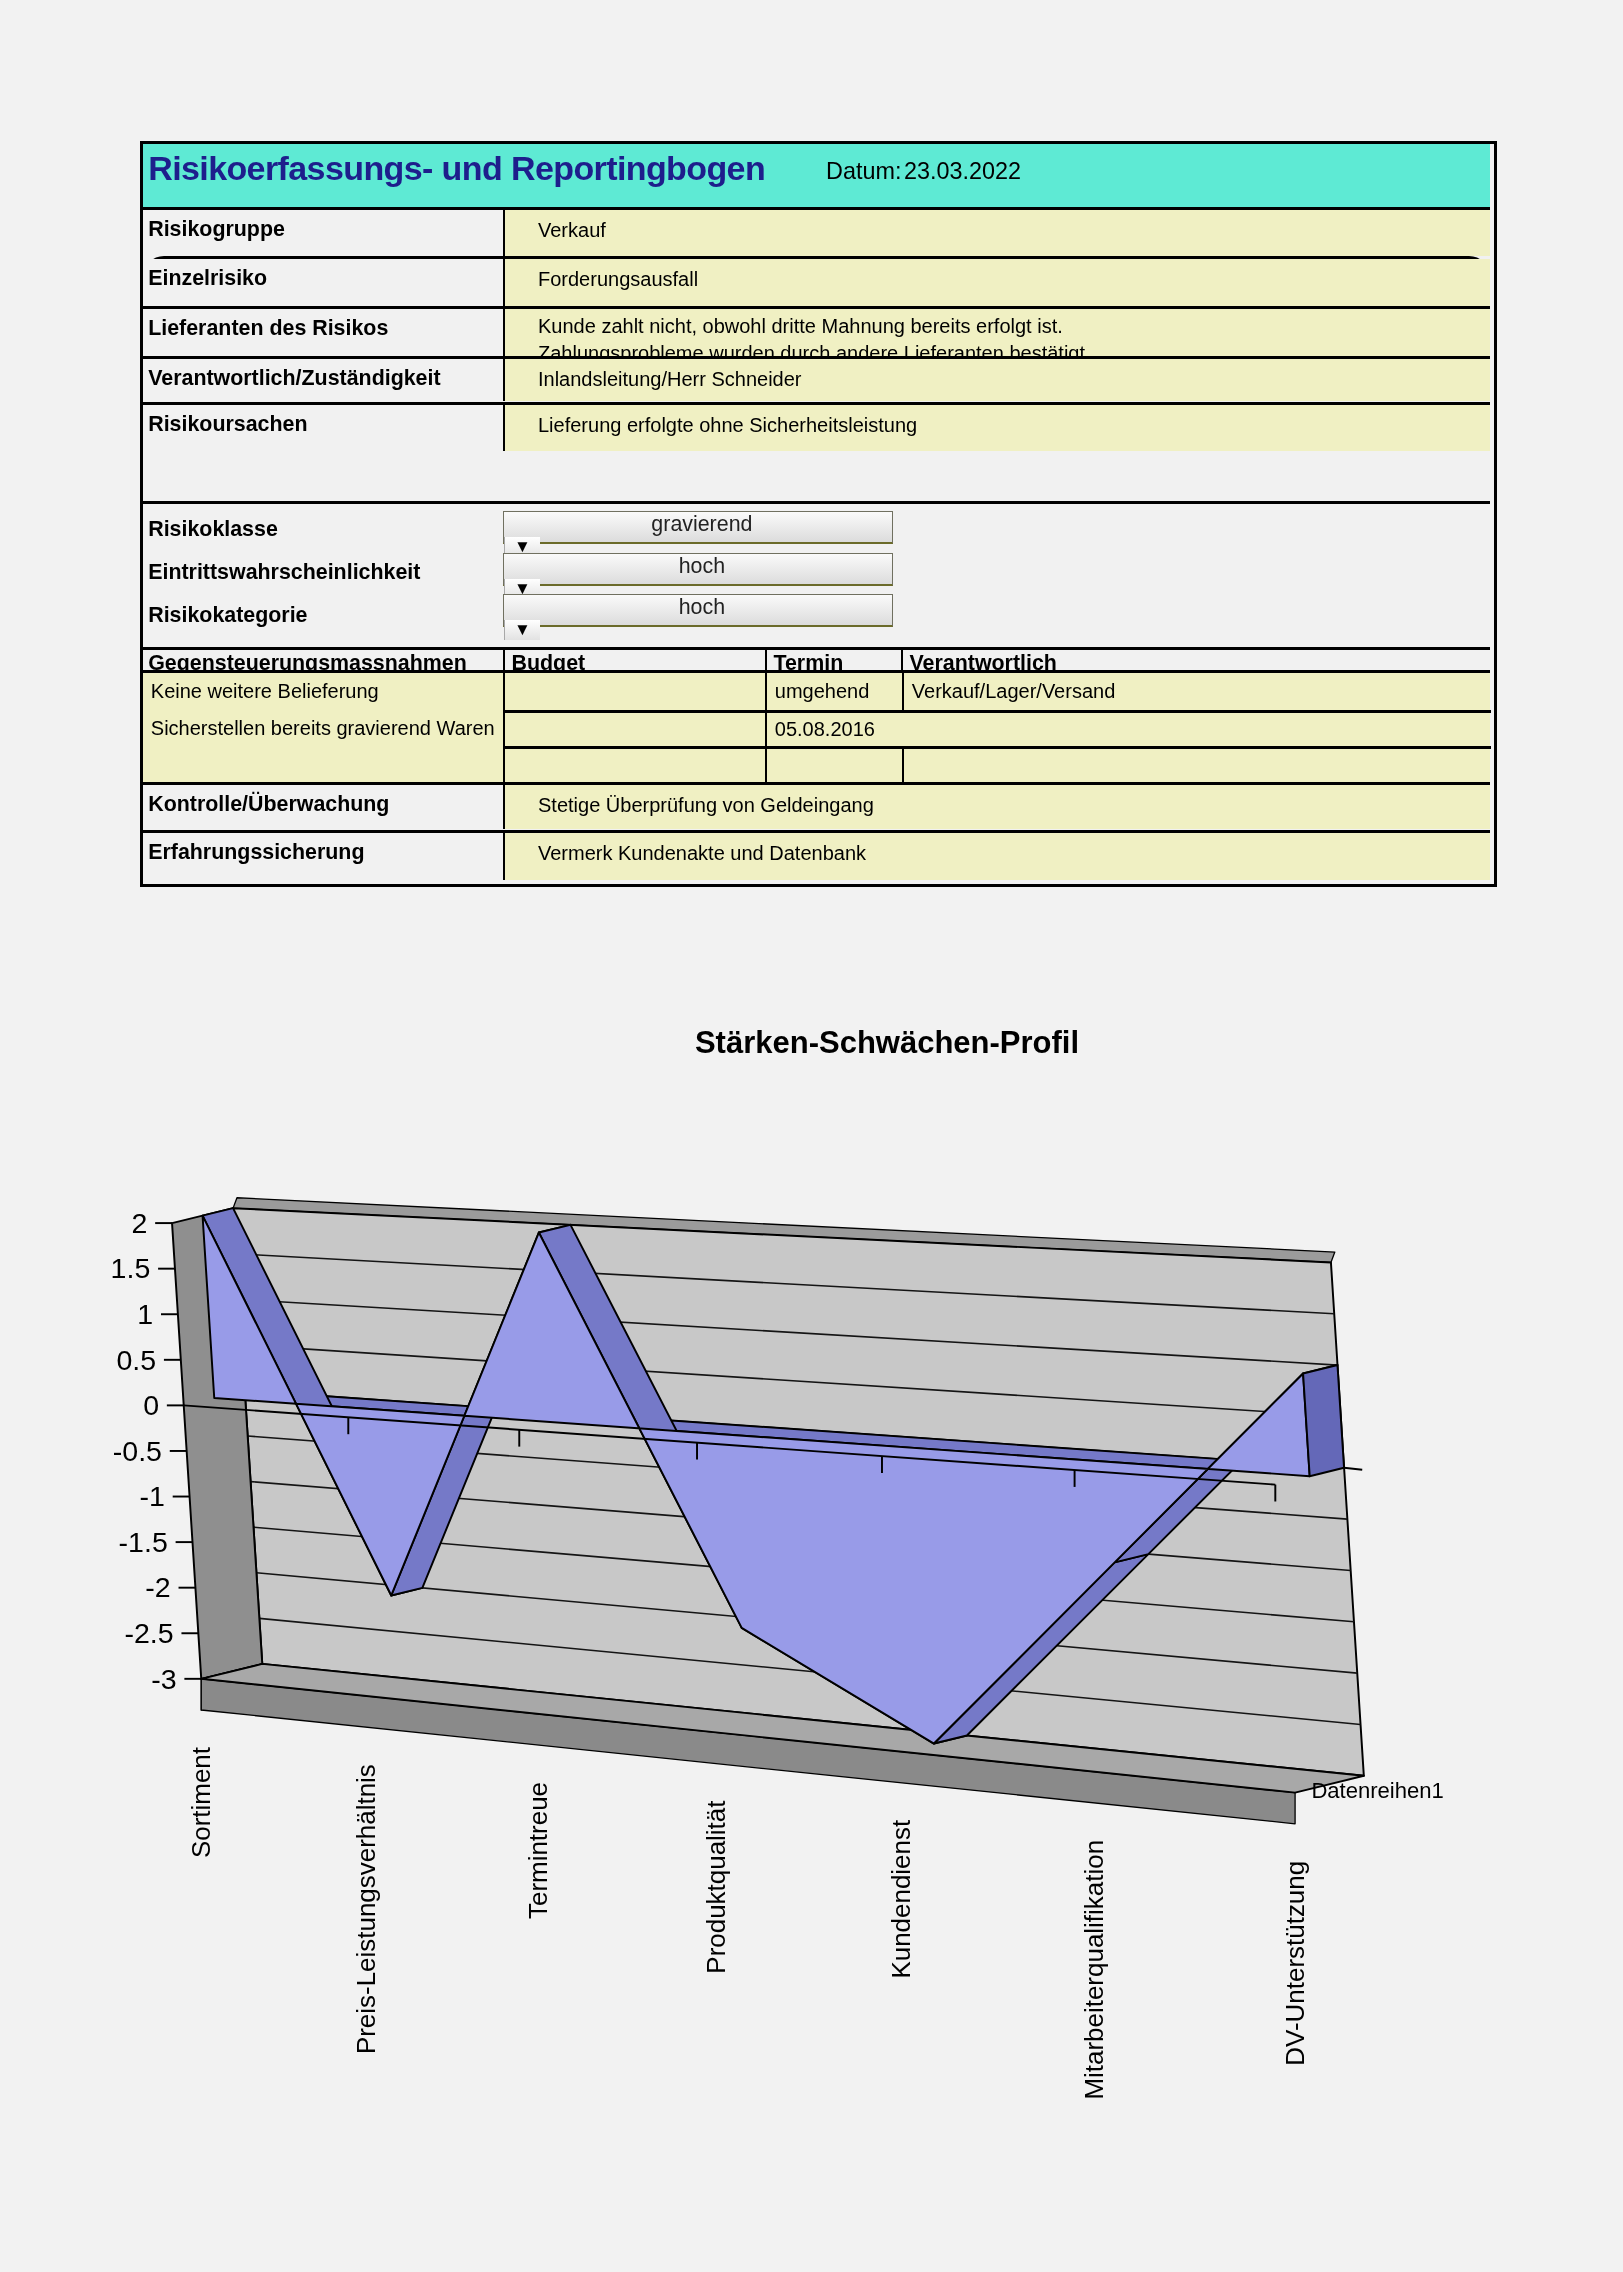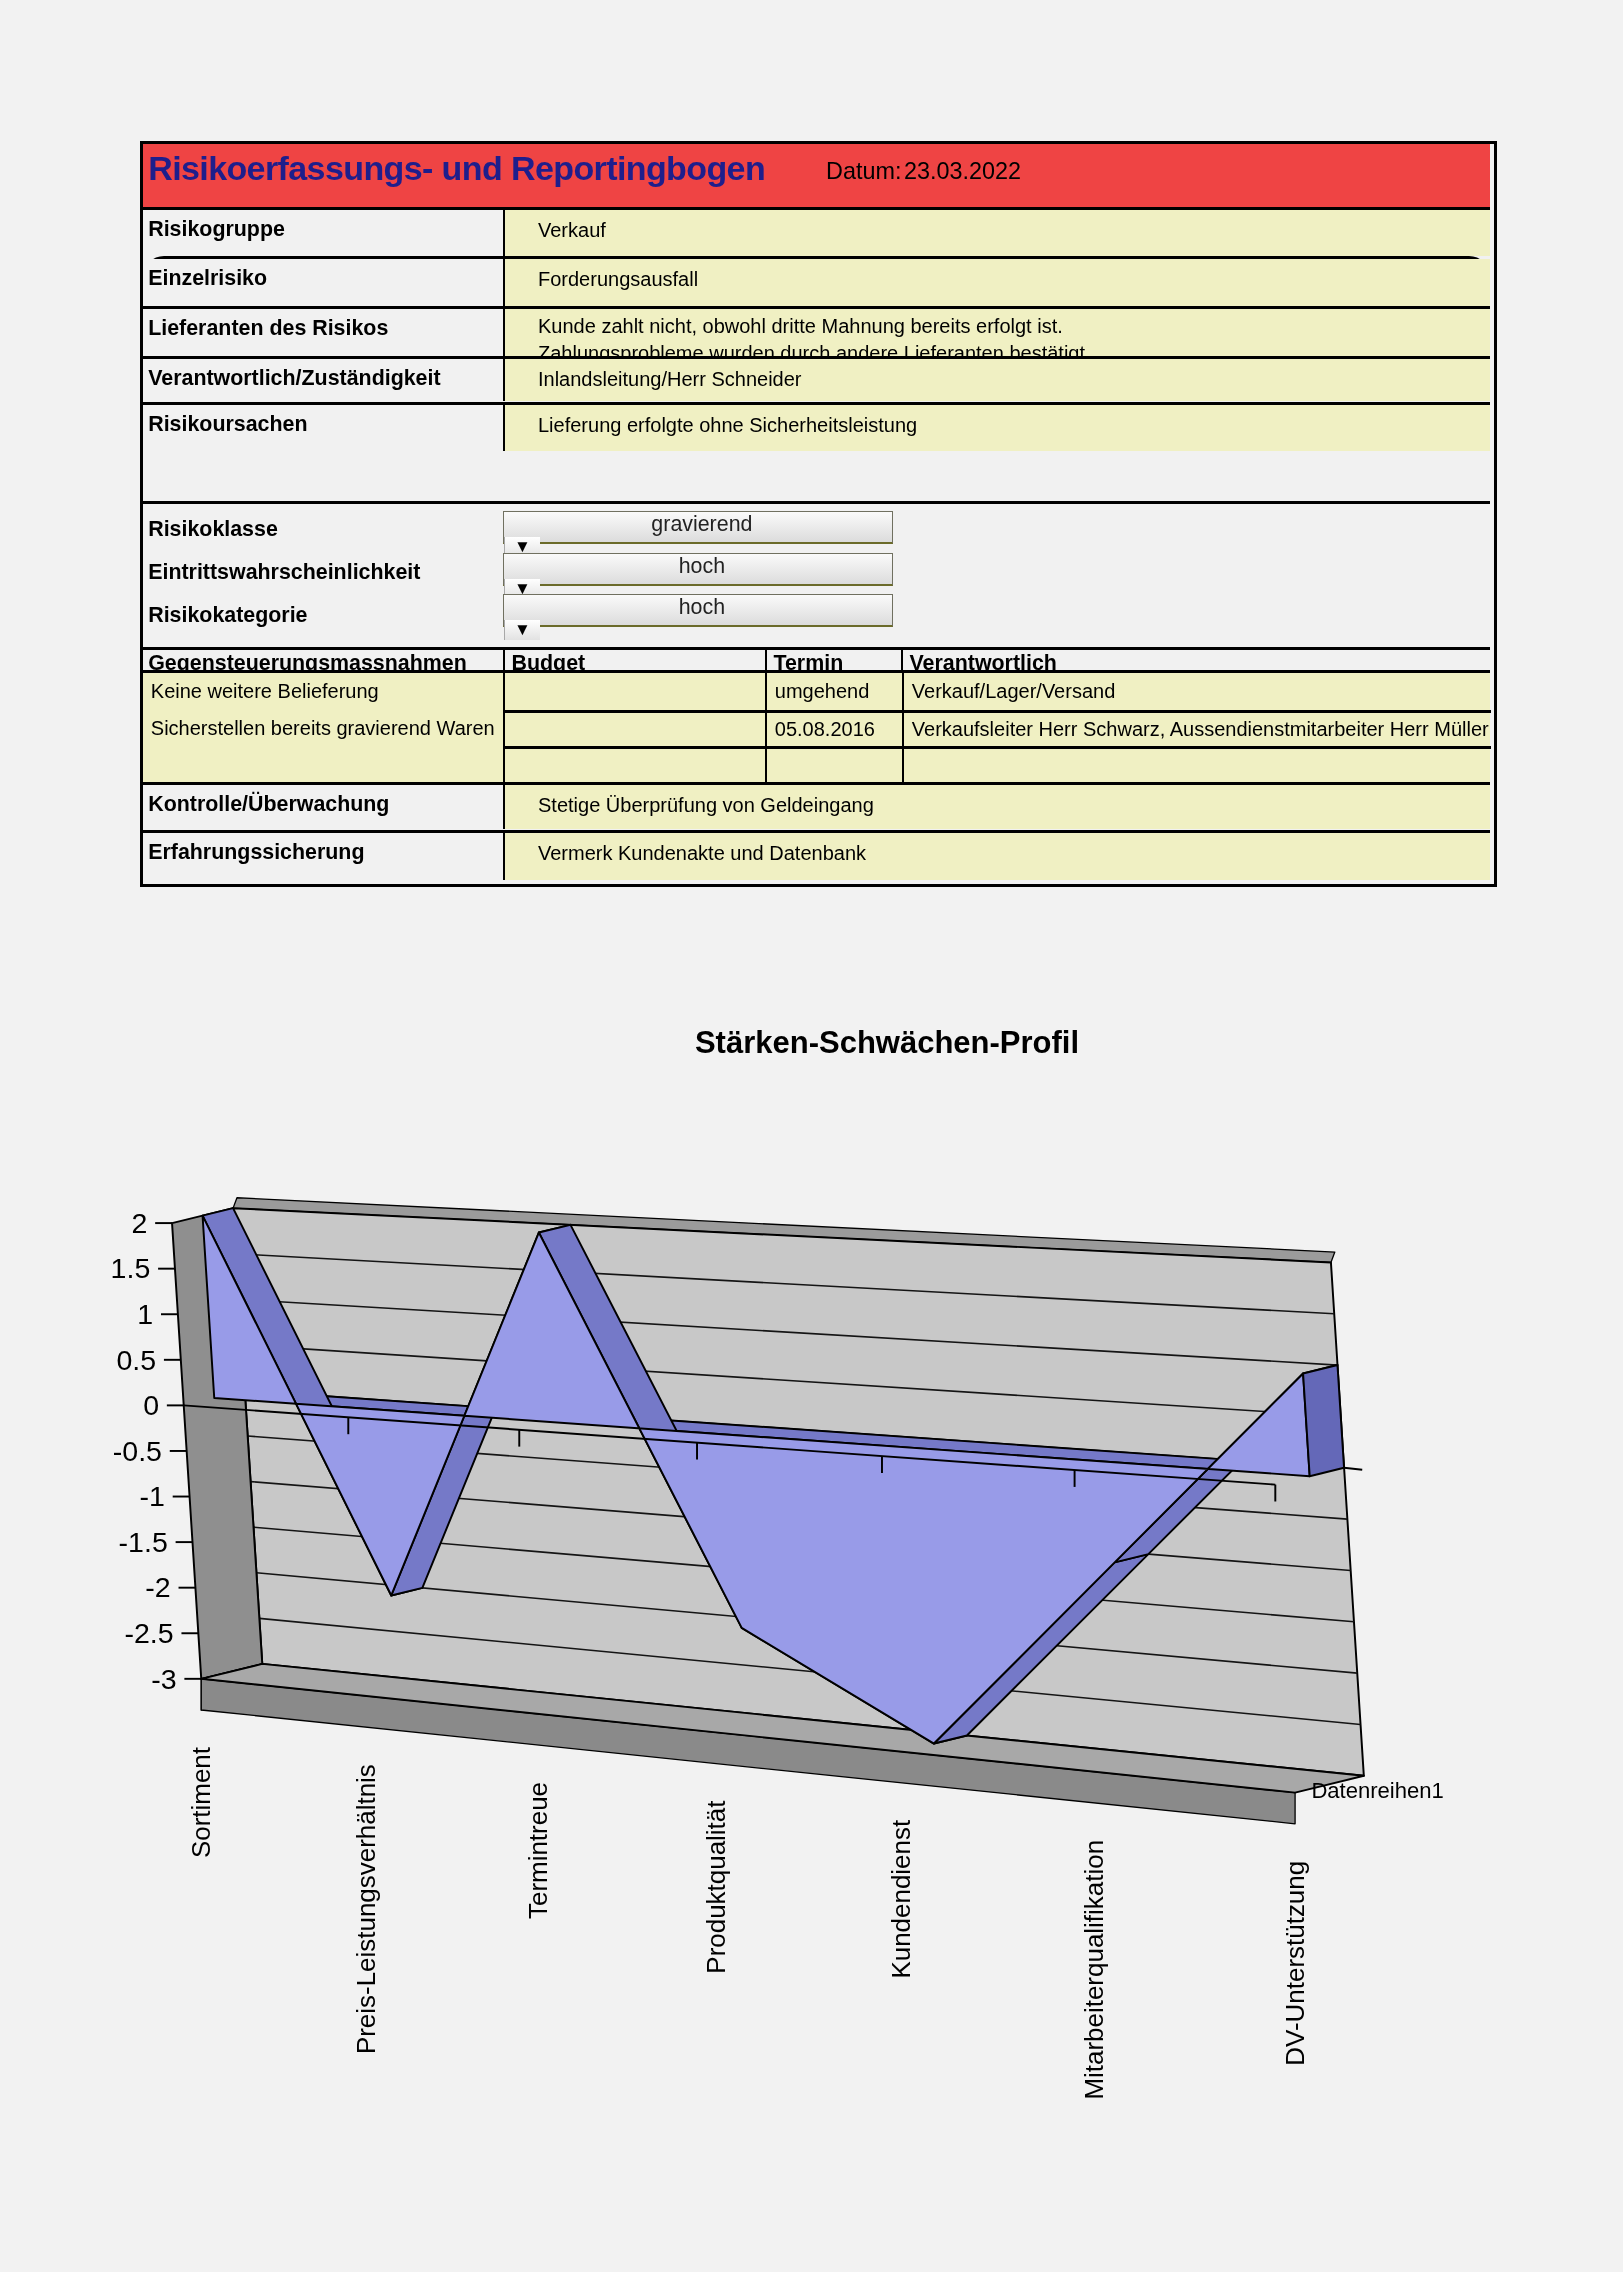--- a/index.html
+++ b/index.html
@@ -9,21 +9,21 @@
     font-family:"Liberation Sans","DejaVu Sans",sans-serif;
     color:#000;
   }
   
   #form{
     position:absolute;left:140px;top:141px;width:1351px;height:740px;
     border:3.9px solid #000;background:#F1F1F1;box-sizing:content-box;
   }
   .row{position:absolute;left:0;width:1347px;box-sizing:border-box;}
   .sep{border-top:3.2px solid #000;}
-  .orange{background:#ef4444;}
+  .orange{background:#5eead4;}
   .lblcell{position:absolute;left:0;top:0;bottom:0;width:360px;background:#F1F1F1;}
   .valcell{position:absolute;left:360px;top:0;bottom:0;right:0;background:#F0F0C3;border-left:2.6px solid #000;}
   .lbl{font-size:21.4px;font-weight:bold;padding:6.5px 3.9px 0 5.2px;line-height:1.15;}
   .val{font-size:20px;padding:7.8px 3.9px 0 9px;line-height:1.2;margin-left:24px;}
   .title-txt{
     position:absolute;left:5.2px;top:5.2px;font-size:34px;font-weight:bold;
     color:#1E1E8C;letter-spacing:-0.6px;white-space:nowrap;
   }
   .datum{position:absolute;top:14.3px;font-size:23.4px;}
   
@@ -151,21 +151,20 @@
 
     <div class="gcol" style="left:360px;width:988px;">
       <div style="position:relative;height:37px;">
         <div class="gcol gcell" style="left:0;width:262px;border-left:2.6px solid #000;"></div>
         <div class="gcol gcell" style="left:262px;width:136px;border-left:2.6px solid #000;">umgehend</div>
         <div class="gcol gcell" style="left:399px;width:589px;border-left:2.6px solid #000;">Verkauf/Lager/Versand</div>
       </div>
       <div style="position:relative;height:36px;border-top:3.2px solid #000;box-sizing:border-box;">
         <div class="gcol gcell" style="left:0;width:262px;border-left:2.6px solid #000;"></div>
         <div class="gcol gcell" style="left:262px;width:136px;border-left:2.6px solid #000;">05.08.2016</div>
-        <div class="gcol gcell" style="left:399px;width:589px;border-left:2.6px solid #000;">Verkaufsleiter Herr Schwarz, Aussendienstmitarbeiter Herr Müller</div>
       </div>
       <div style="position:relative;height:40px;border-top:3.2px solid #000;box-sizing:border-box;">
         <div class="gcol gcell" style="left:0;width:262px;border-left:2.6px solid #000;"></div>
         <div class="gcol gcell" style="left:262px;width:136px;border-left:2.6px solid #000;"></div>
         <div class="gcol gcell" style="left:399px;width:589px;border-left:2.6px solid #000;"></div>
       </div>
     </div>
   </div>
 
   <div class="row sep" style="top:638px;height:47px;">

